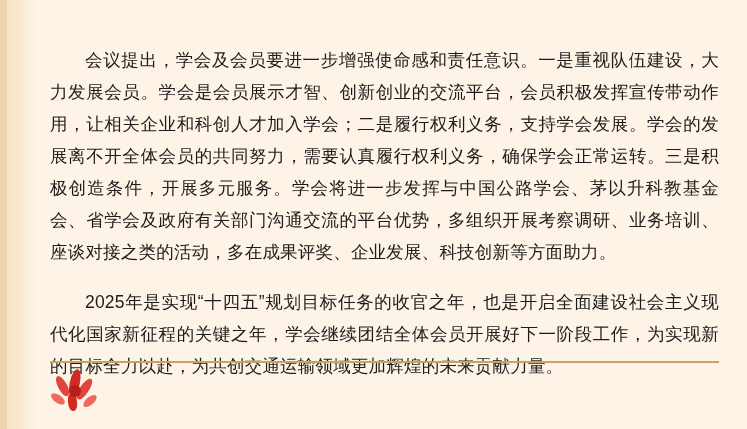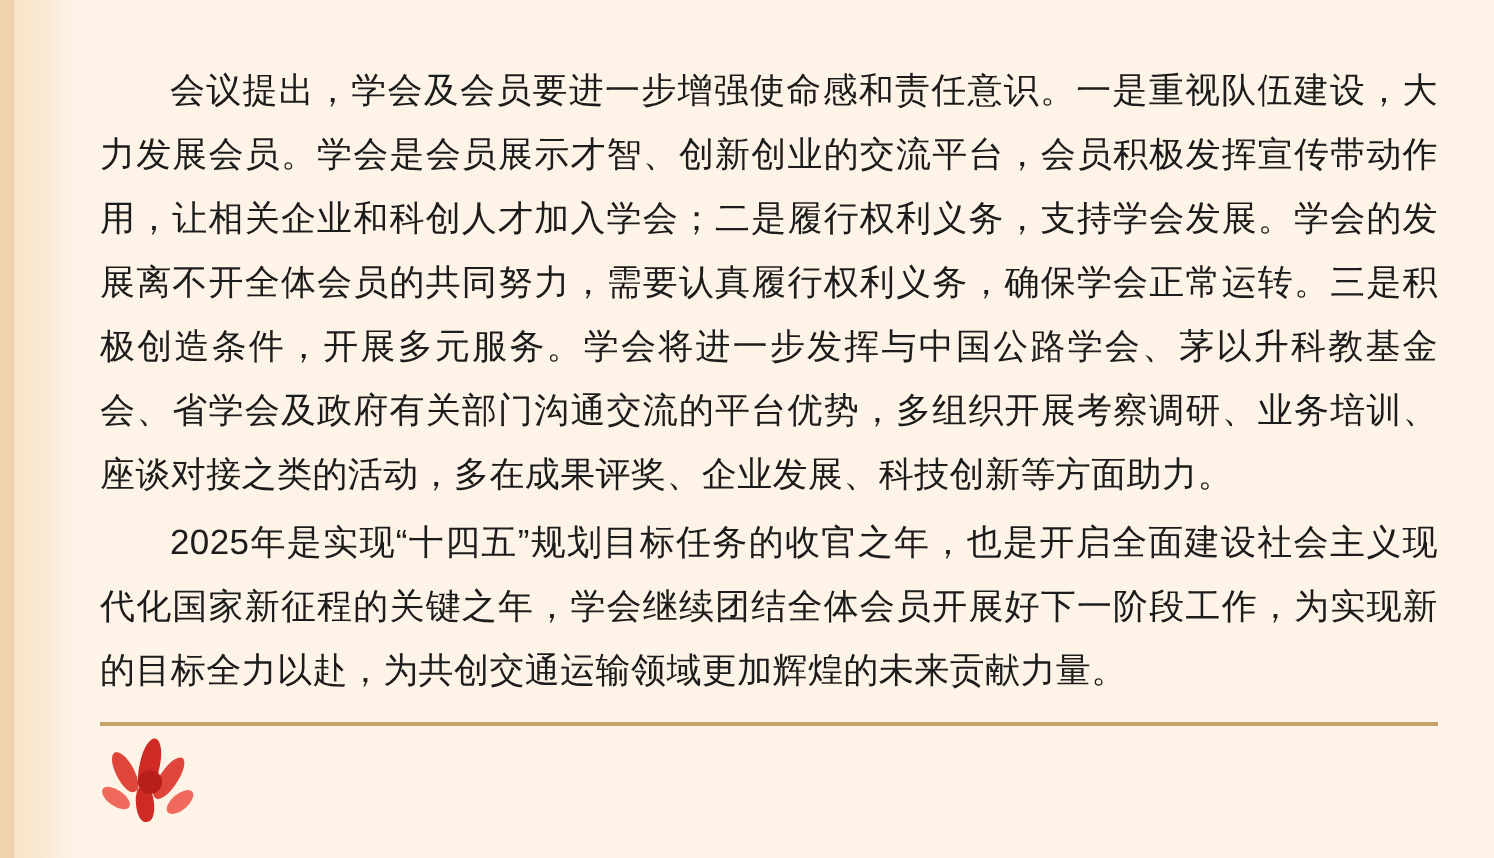--- a/index.html
+++ b/index.html
@@ -37,36 +37,36 @@
     width: 7px;
     height: 429px;
     background: #efd3ae;
   }
   .content {
     position: absolute;
     left: 36px;
     top: 0;
     right: 0;
     bottom: 0;
-    padding: 29px 28px 0 14px;
+    padding: 44px 28px 0 14px;
     box-sizing: border-box;
   }
   p.para {
     margin: 0;
     font-family: "Liberation Sans", sans-serif;
     font-size: 17.5px;
     line-height: 32px;
     color: #1c1c1c;
     text-align: justify;
     text-justify: inter-ideograph;
     text-indent: 2em;
     letter-spacing: 0.2px;
   }
   p.para + p.para {
-    margin-top: 2px;
+    margin-top: 18px;
   }
   
   .footer {
     position: absolute;
     left: 36px;
     right: 0;
     bottom: 0;
     height: 78px;
   }
   .rule {

